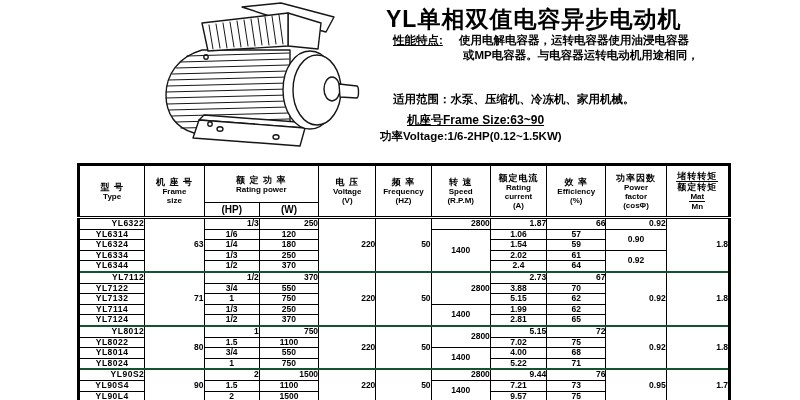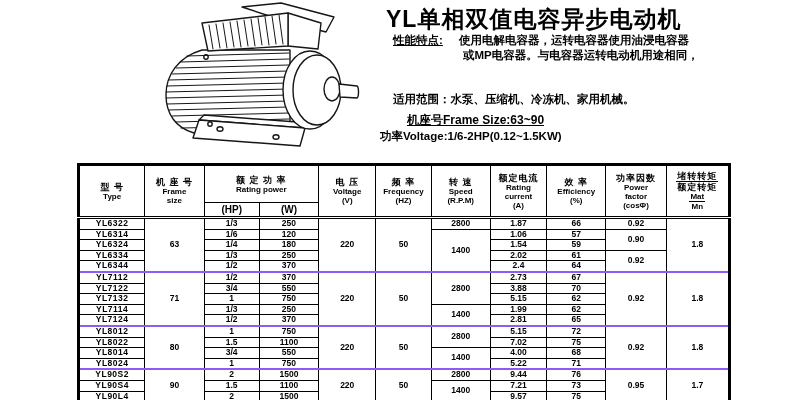--- a/index.html
+++ b/index.html
@@ -50,21 +50,21 @@
     padding:0; overflow:hidden;
   }
   #spec-table thead tr.main th { height:36px; }
   #spec-table thead tr.sub  th { height:13px; font-size:10px; line-height:13px; }
   #spec-table thead { border-bottom:3px double #000; }
   .cn  { display:block; font-size:9px;  letter-spacing:1px; line-height:10px; }
   .en  { display:block; font-size:8px;  letter-spacing:0;   line-height:9px;  }
   .unit{ display:block; font-size:8px;  line-height:9px; }
   .frac-top { display:inline-block; border-bottom:1px solid #000; padding:0 1px; }
   #spec-table tbody td { height:9.6px; font-size:8.5px; line-height:9.5px; }
-  #spec-table tbody tr.group-start td { border-top:2px solid #8b5cf6; }
+  #spec-table tbody tr.group-start td { border-top:2px solid #14532d;text-align:right; }
   #spec-table tbody td.c-type { letter-spacing:0.5px; }
 </style>
 </head>
 <body>
 
 <svg id="motor" viewBox="0 0 330 152" xmlns="http://www.w3.org/2000/svg" fill="none" stroke="#161616" stroke-width="1.4" stroke-linejoin="round" stroke-linecap="round">
 
   <polygon points="182,7 221,3 274,17 266,32 228,22" fill="#fff"></polygon>
 
   <path fill="#fff" d="M142,50 C118,57 106,75 106,95 C106,114 116,128 134,133 L230,135 L230,50 Z"></path>

